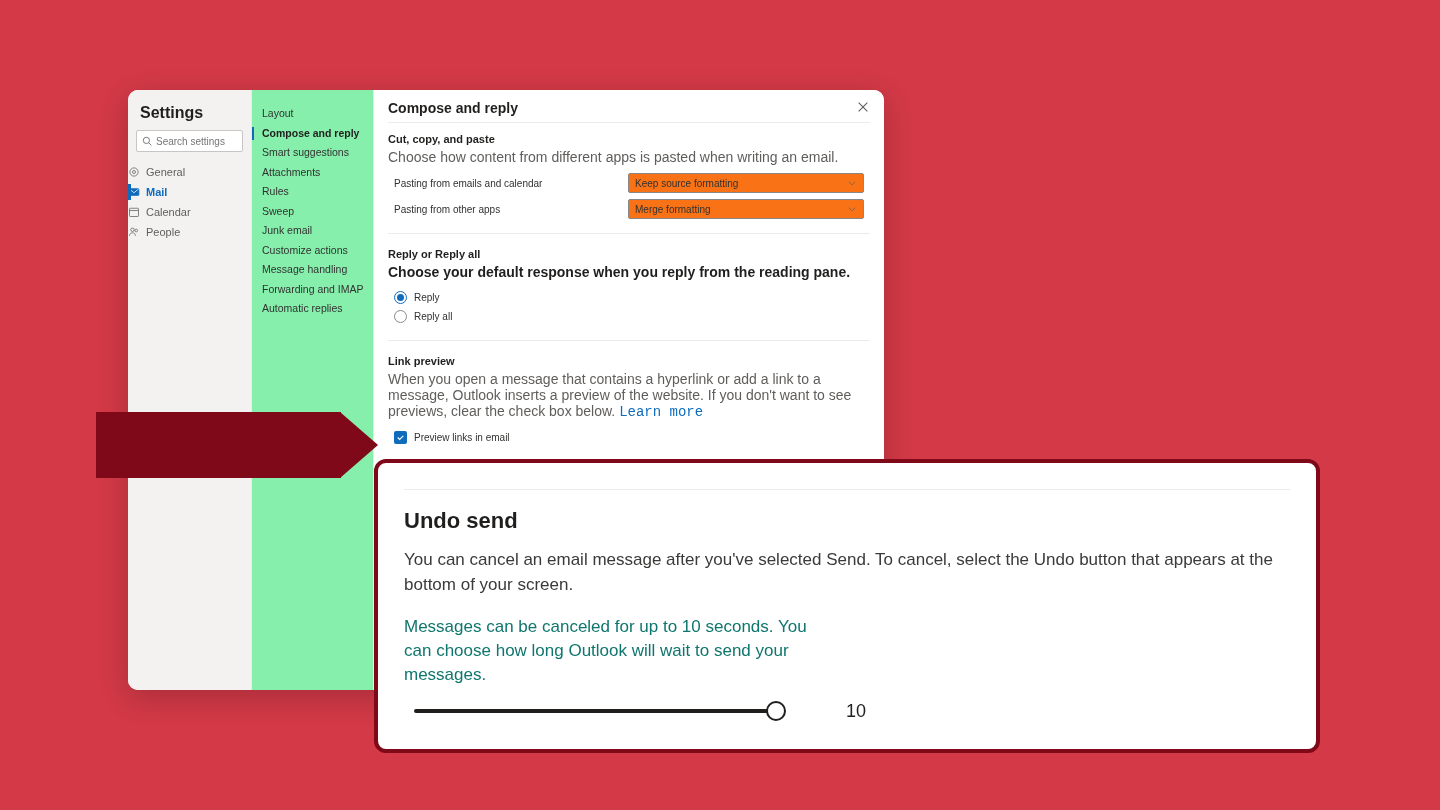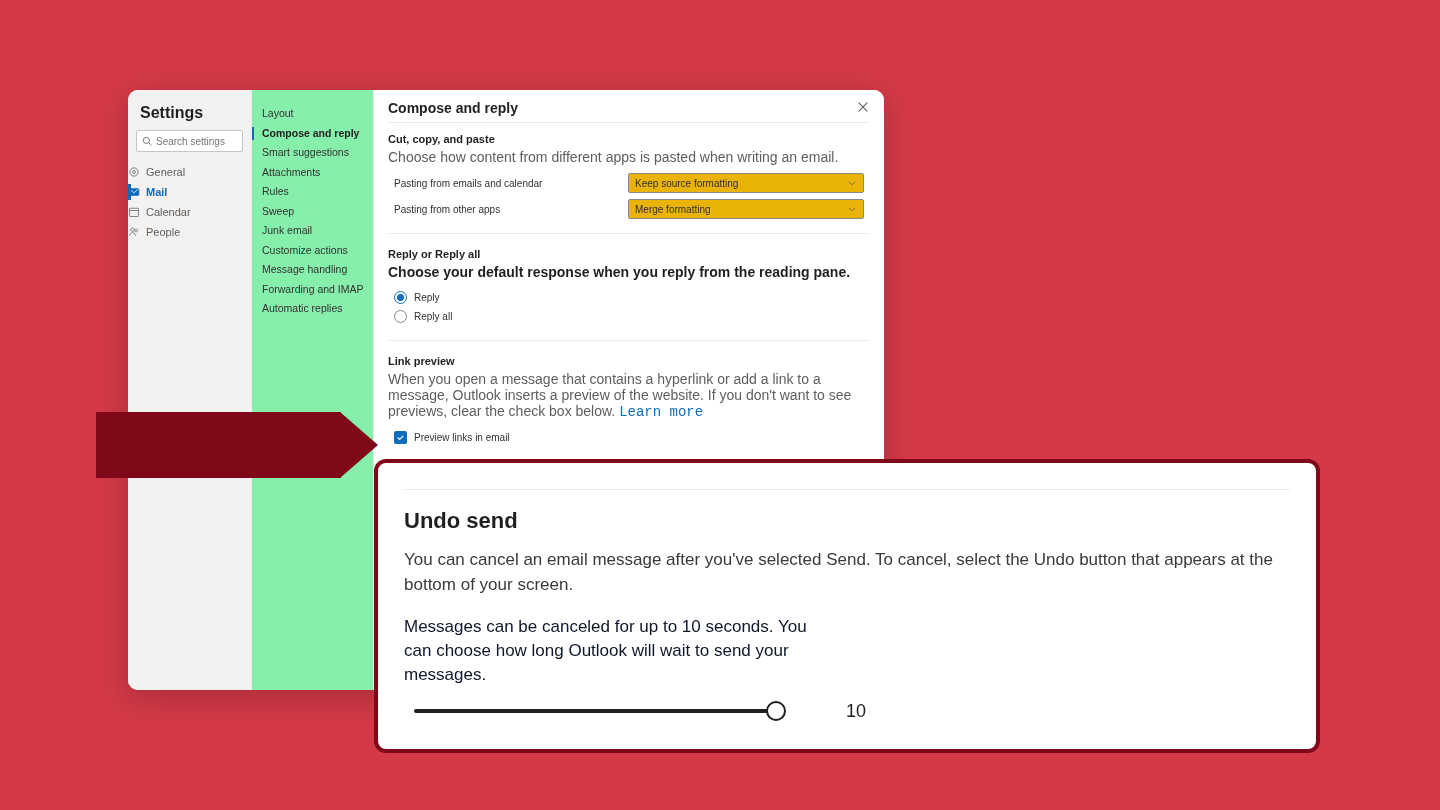--- a/index.html
+++ b/index.html
@@ -162,21 +162,21 @@
   .select {
     flex: 1;
     height: 20px;
     border: 1px solid #8a8886;
     border-radius: 2px;
     font-size: 10px;
     padding: 2px 6px;
     display: flex;
     align-items: center;
     justify-content: space-between;
-    background: #eab308;
+    background: #f97316;
     color: #323130;
     cursor: pointer;
     max-width: 236px;
   }
   .divider {
     border-top: 1px solid #edebe9;
     margin: 14px 0;
   }
   .radio-row, .check-row {
     display: flex;
@@ -242,21 +242,21 @@
     margin-bottom: 14px;
   }
   .callout-desc {
     font-size: 17px;
     color: #3b3a39;
     line-height: 1.45;
     margin-bottom: 18px;
   }
   .callout-sub {
     font-size: 17px;
-    color: #0f172a;
+    color: #0f766e;
     font-weight: 400;
     margin-bottom: 14px;
     max-width: 430px;
     line-height: 1.4;
   }
   .slider-wrap {
     display: flex;
     align-items: center;
     padding-left: 10px;
     gap: 48px;

